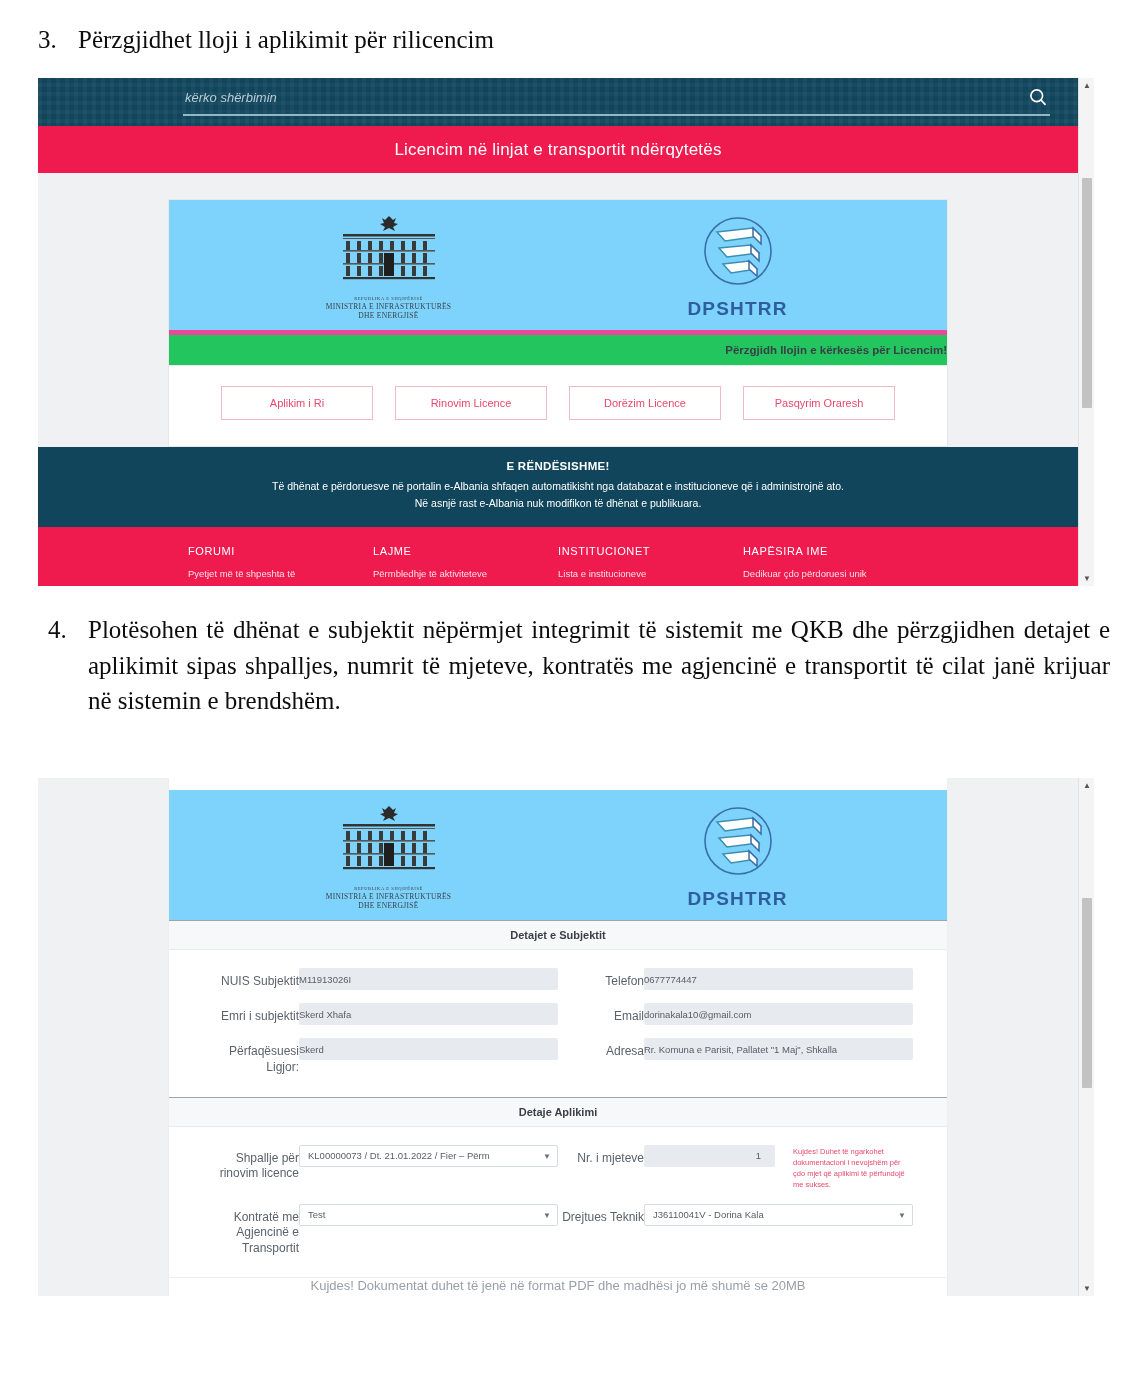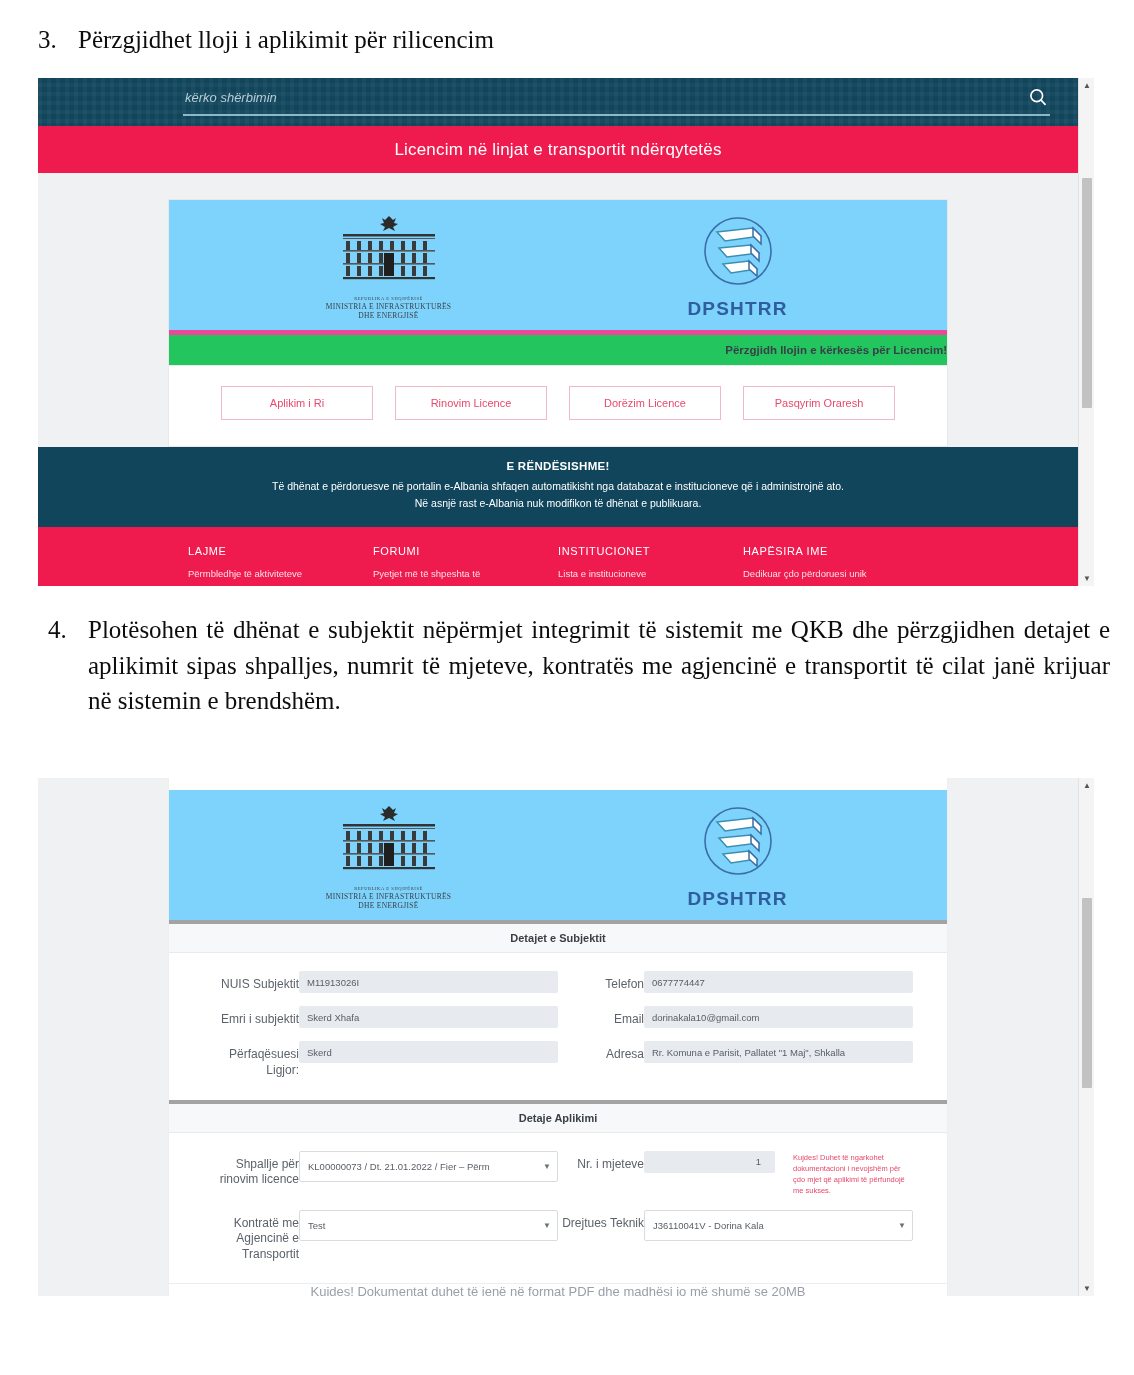--- a/index.html
+++ b/index.html
@@ -229,27 +229,27 @@
   .fcell.right .flabel { width: 86px; flex: 0 0 86px; }
   .finput {
     flex: 1;
     height: 22px;
     background: #e7eaee;
     border: none;
     border-radius: 2px;
     font-family: "Liberation Sans", sans-serif;
     font-size: 9.5px;
     color: #585e66;
-    padding: 0 8px;
+    padding: 0 0;
     display: flex; align-items: center;
   }
   .finput.num { justify-content: flex-end; padding-right: 14px; }
   .fselect {
     flex: 1;
-    height: 31px;
+    height: 22px;
     background: #ffffff;
     border: 1px solid #d7dce1;
     border-radius: 2px;
     font-family: "Liberation Sans", sans-serif;
     font-size: 9.5px;
     color: #585e66;
     padding: 0 18px 0 8px;
     display: flex; align-items: center;
     position: relative;
     white-space: nowrap;
@@ -264,21 +264,21 @@
     font-family: "Liberation Sans", sans-serif;
     font-size: 7.5px;
     color: #e8486c;
     line-height: 1.5;
     width: 120px;
     margin-left: 18px;
     padding-top: 1px;
   }
   .sec-head2 {
     background: #f7f8f9;
-    border-top: 4px solid #a3a3a3;
+    border-top: 1px solid #a3a3a3;
     border-bottom: 1px solid #e9eaec;
     text-align: center;
     padding: 8px 0;
     font-family: "Liberation Sans", sans-serif;
     font-size: 11px;
     font-weight: bold;
     color: #3a3f47;
   }
   .docs-head {
     text-align: center;
@@ -402,26 +402,26 @@
     </div>
 
     <div class="notice">
       <div class="notice-title">E RËNDËSISHME!</div>
       <div class="notice-line">Të dhënat e përdoruesve në portalin e-Albania shfaqen automatikisht nga databazat e institucioneve që i administrojnë ato.</div>
       <div class="notice-line">Në asnjë rast e-Albania nuk modifikon të dhënat e publikuara.</div>
     </div>
 
     <div class="footer">
       <div class="foot-col">
+        <div class="foot-title">FORUMI</div>
+        <div class="foot-sub">Pyetjet më të shpeshta të</div>
+      </div>
+      <div class="foot-col">
         <div class="foot-title">LAJME</div>
         <div class="foot-sub">Përmbledhje të aktiviteteve</div>
-      </div>
-      <div class="foot-col">
-        <div class="foot-title">FORUMI</div>
-        <div class="foot-sub">Pyetjet më të shpeshta të</div>
       </div>
       <div class="foot-col">
         <div class="foot-title">INSTITUCIONET</div>
         <div class="foot-sub">Lista e institucioneve</div>
       </div>
       <div class="foot-col">
         <div class="foot-title">HAPËSIRA IME</div>
         <div class="foot-sub">Dedikuar çdo përdoruesi unik</div>
       </div>
     </div>

